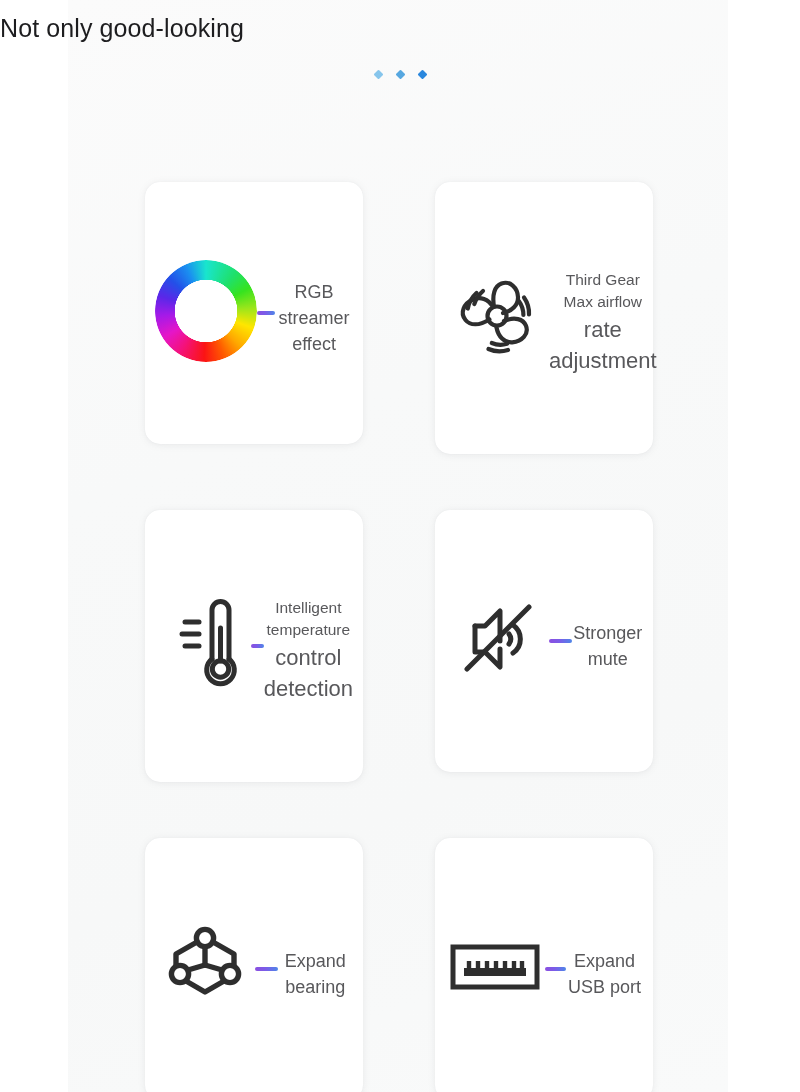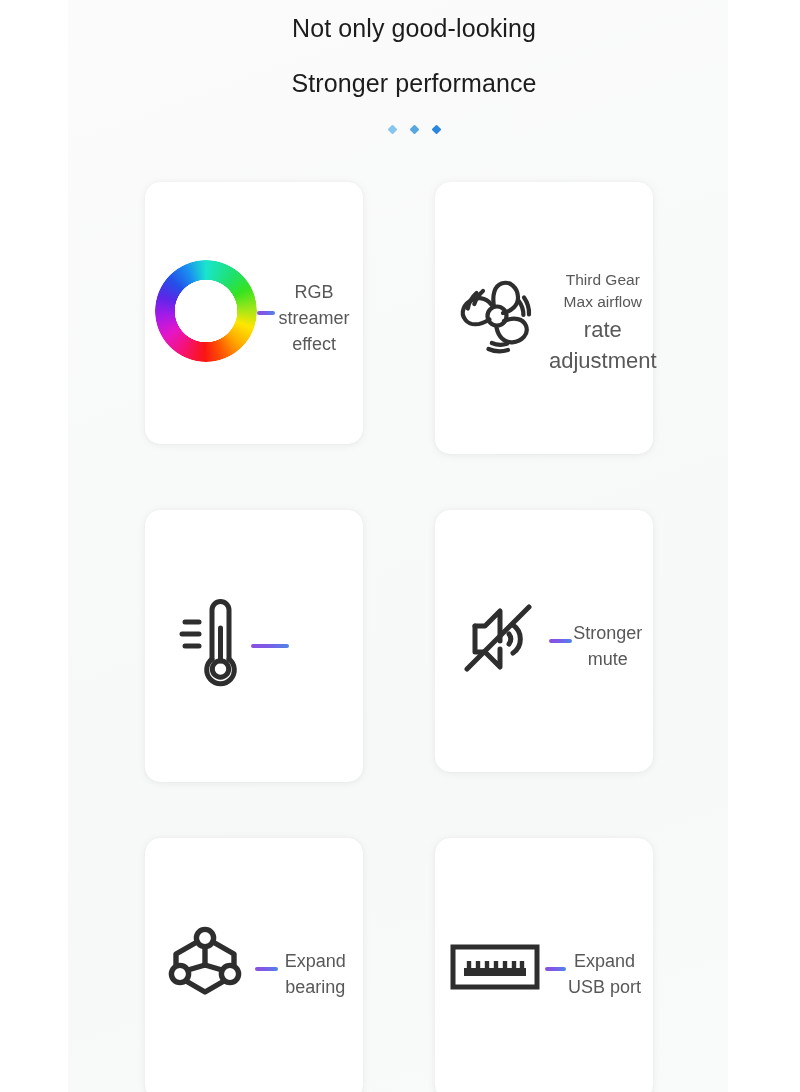--- a/index.html
+++ b/index.html
@@ -31,22 +31,21 @@
     bottom: 0;
     background: linear-gradient(160deg, #fbfbfb 0%, #f8f9f9 38%, #f7f8f8 70%, #f9fafa 100%);
   }
 
   
   .headings {
     position: absolute;
     left: 0;
     right: 0;
     top: 0;
-    text-align: center;
-    padding-left: 28px;
+    text-align: left;
   }
   .headline {
     font-size: 25px;
     font-weight: 400;
     color: #1d1d1f;
     letter-spacing: 0.1px;
     line-height: 1;
   }
   .headline-1 { margin-top: 16px; }
   .headline-2 { margin-top: 30px; }
@@ -142,21 +141,20 @@
   }
 </style>
 </head>
 <body>
 
 <div class="page">
   <div class="content-band"></div>
 
   <div class="headings">
     <div class="headline headline-1">Not only good-looking</div>
-    <div class="headline headline-2">Stronger performance</div>
 
     <div class="dots">
       <span class="dot" style="background:#86c5ec"></span>
       <span class="dot" style="background:#56a7e0"></span>
       <span class="dot" style="background:#2a87dd"></span>
     </div>
   </div>
 
   <div class="grid">
 
@@ -198,20 +196,24 @@
           <path d="M57 67 V18 a8.5 8.5 0 0 1 17 0 V67"></path>
           <path d="M57 67 a13.8 13.8 0 1 0 17 0"></path>
           <circle cx="65.5" cy="77" r="8.2"></circle>
           <path d="M65.5 69 V36"></path>
           <path d="M30 30 H44"></path>
           <path d="M27 42 H44"></path>
           <path d="M30 54 H44"></path>
         </svg>
       </div>
       <div class="divider"></div>
+      <div class="caption">
+        <span class="l1">Intelligent temperature</span>
+        <span class="l2">control detection</span>
+      </div>
     </div>
 
     <div class="card">
       <div class="icon-wrap">
         <svg width="104" height="96" viewBox="0 0 104 96" fill="none" stroke="#2e2e2e" stroke-width="5" stroke-linecap="round" stroke-linejoin="round">
           <path d="M30 35 H40 L55 20 V50"></path>
           <path d="M30 35 V61 H40 L55 76 V58"></path>
           <path d="M68 34 a17 17 0 0 1 0 28"></path>
           <path d="M64 43 a8.5 8.5 0 0 1 0 10"></path>
           <path d="M22 78 L84 16"></path>

